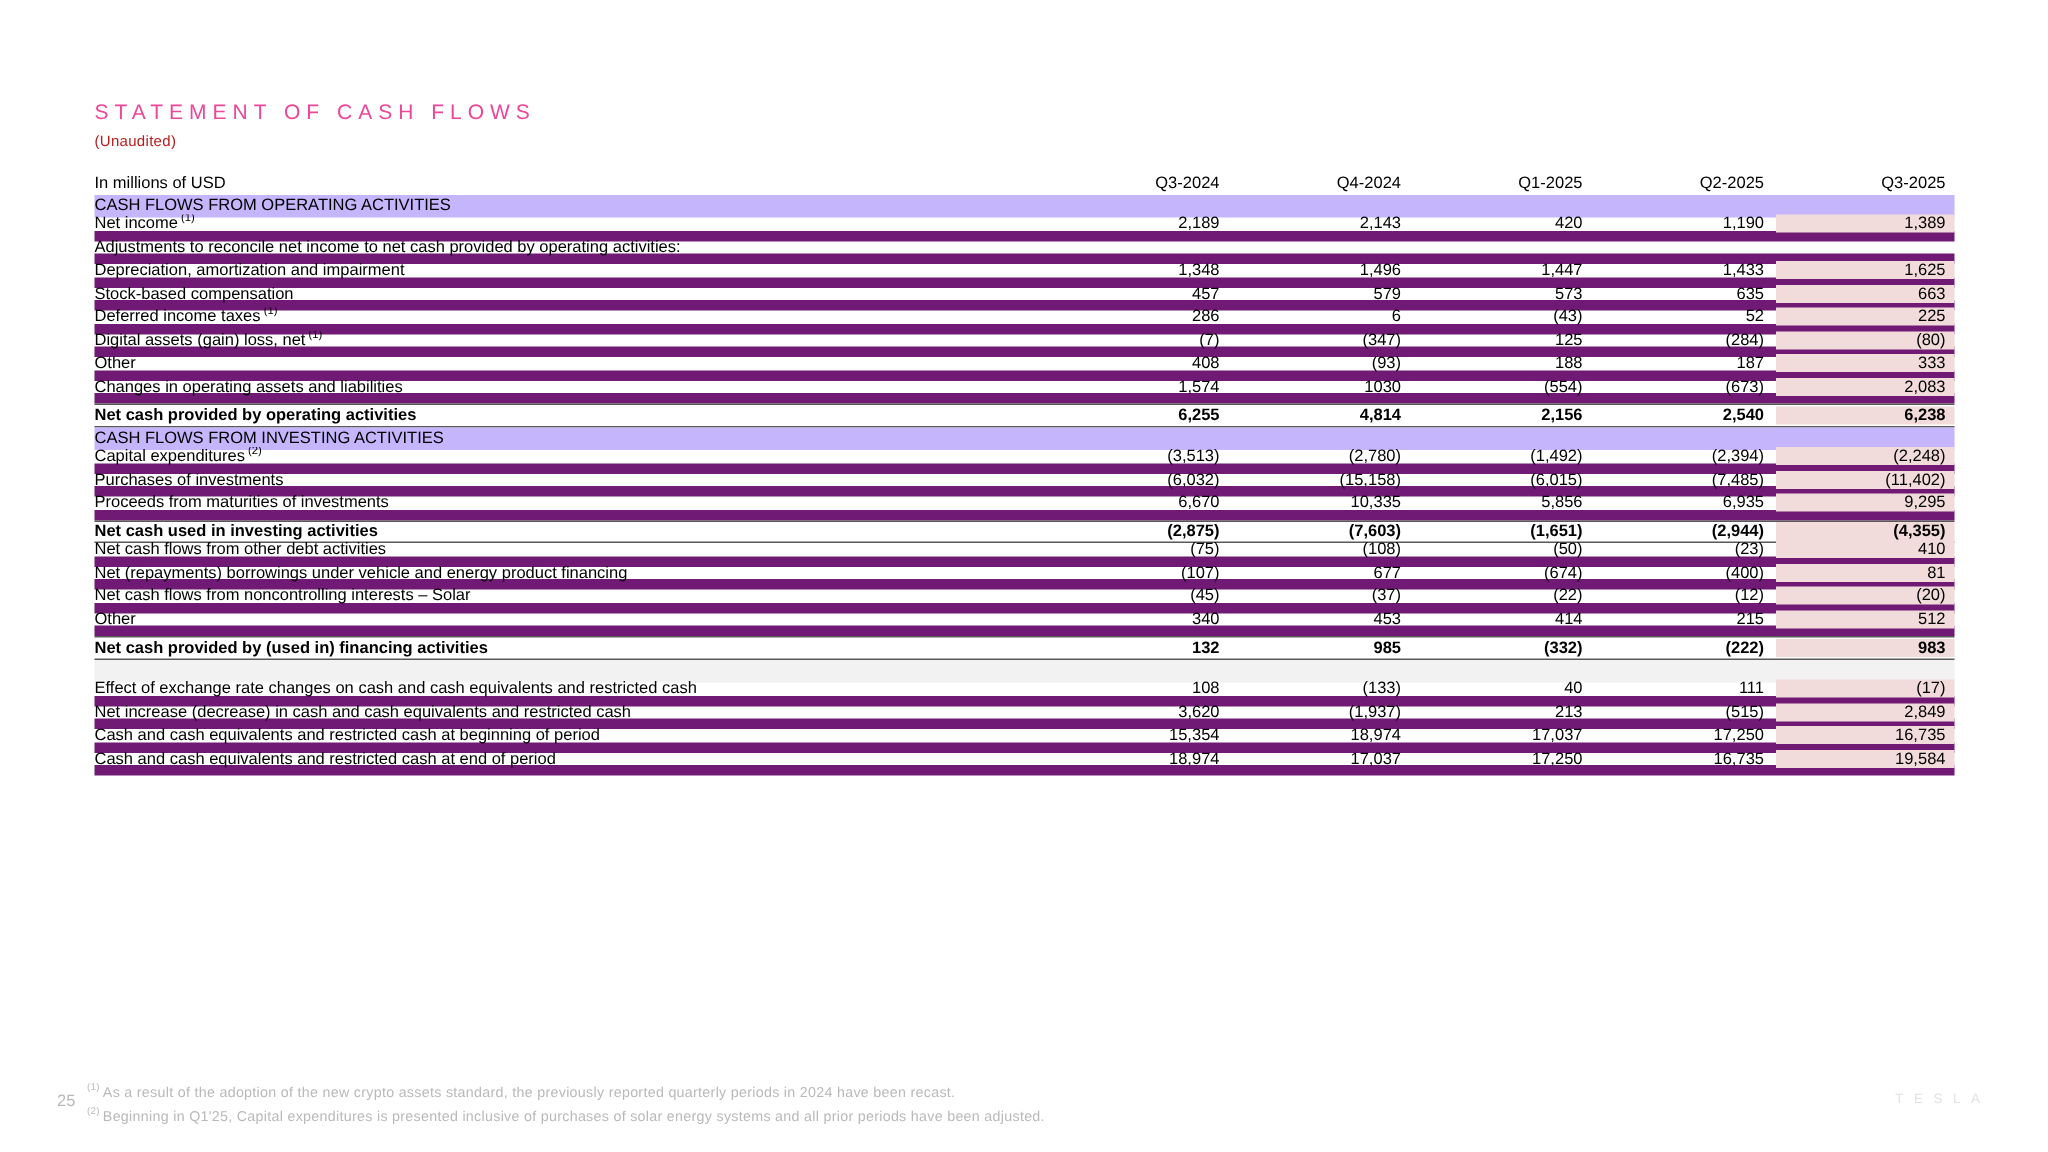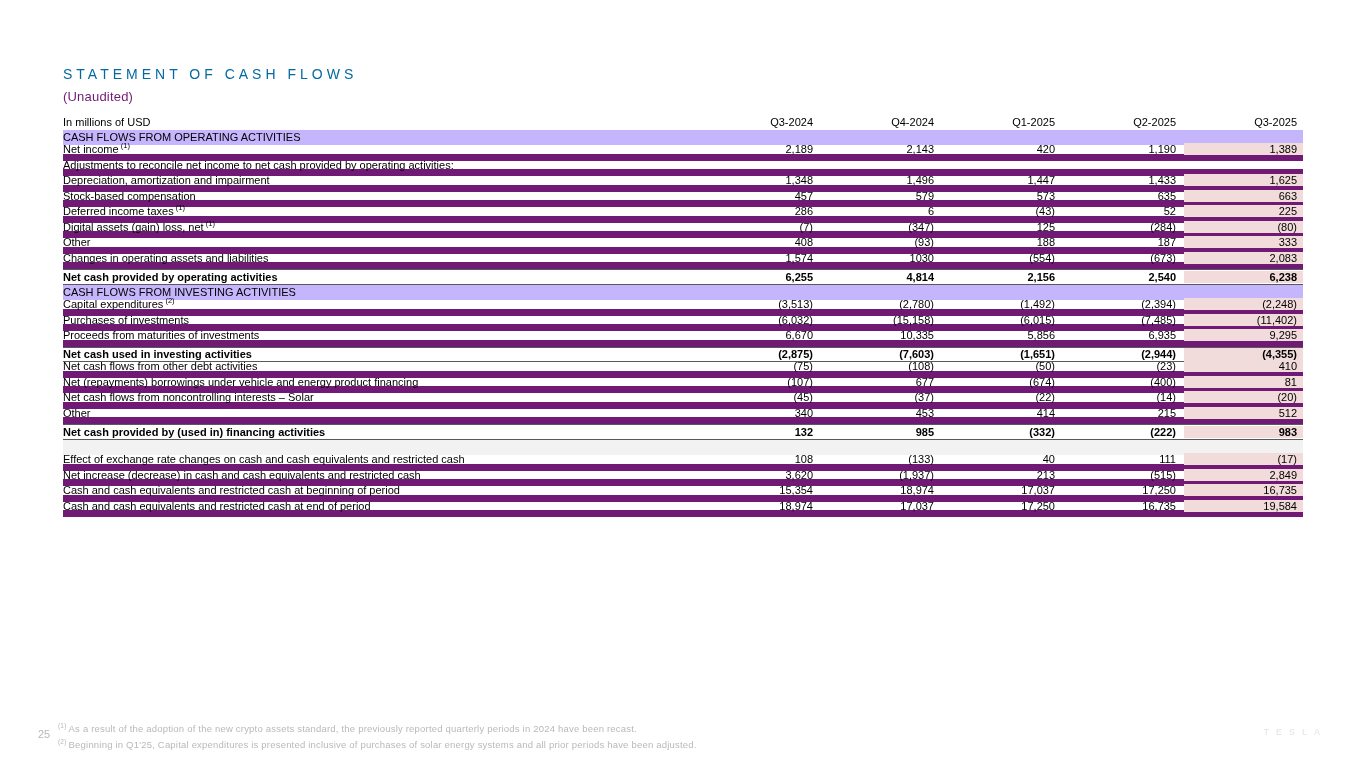--- a/index.html
+++ b/index.html
@@ -1,21 +1,21 @@
 <!DOCTYPE html>
 <html><head>
 <meta charset="utf-8">
 <style>
   * { margin: 0; padding: 0; box-sizing: border-box; }
   html, body { width: 1365px; height: 768px; background: #ffffff; overflow: hidden; }
   body { font-family: "Liberation Sans", sans-serif; color: #000; position: relative; }
 
   .title-block { position: absolute; left: 63px; top: 66px; }
-  .page-title { font-size: 14px; font-weight: 500; letter-spacing: 4px; color: #0369a1; }
-  .page-subtitle { font-size: 13px; font-weight: 400; color: #701a75; margin-top: 7px; letter-spacing: 0.2px; }
+  .page-title { font-size: 14px; font-weight: 500; letter-spacing: 4px; color: #ec4899; }
+  .page-subtitle { font-size: 10px; font-weight: 400; color: #b91c1c; margin-top: 7px; letter-spacing: 0.2px; }
 
   .cf-table { position: absolute; left: 63px; top: 114px; width: 1240px; font-size: 11px; }
   .row { display: flex; align-items: center; height: 15.5px; }
   .row .lbl { flex: 1 1 auto; white-space: nowrap; overflow: hidden; }
   .row .val { flex: 0 0 121px; width: 121px; text-align: right; white-space: nowrap; }
   .row .val.last { flex: 0 0 119px; width: 119px; margin-left: 8px; padding-right: 6px; }
 
   .row.header { font-weight: 400; justify-content: flex-end; }
   .row.section { background: #c4b5fd; }
   .row.spacer { background: #f2f2f2; }
@@ -171,21 +171,21 @@
       <div class="val">677</div>
       <div class="val">(674)</div>
       <div class="val">(400)</div>
       <div class="val last">81</div>
     </div>
     <div class="row data">
       <div class="lbl">Net cash flows from noncontrolling interests – Solar</div>
       <div class="val">(45)</div>
       <div class="val">(37)</div>
       <div class="val">(22)</div>
-      <div class="val">(14)</div>
+      <div class="val">(12)</div>
       <div class="val last">(20)</div>
     </div>
     <div class="row data">
       <div class="lbl">Other</div>
       <div class="val">340</div>
       <div class="val">453</div>
       <div class="val">414</div>
       <div class="val">215</div>
       <div class="val last">512</div>
     </div>

